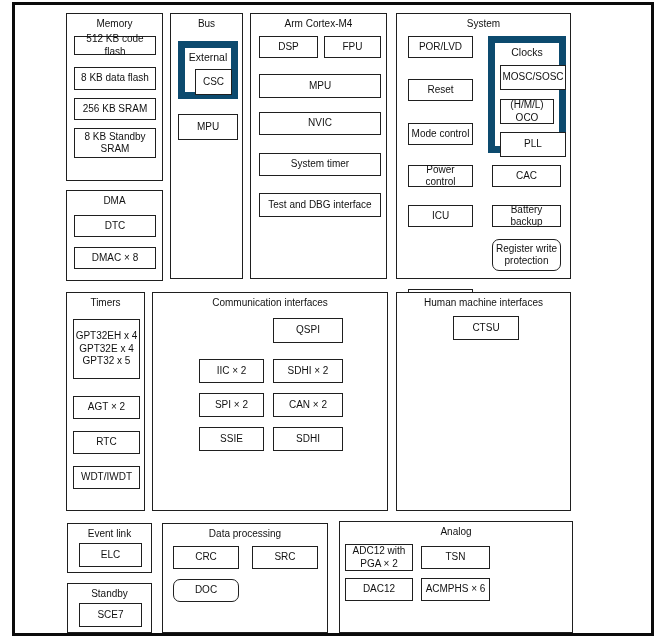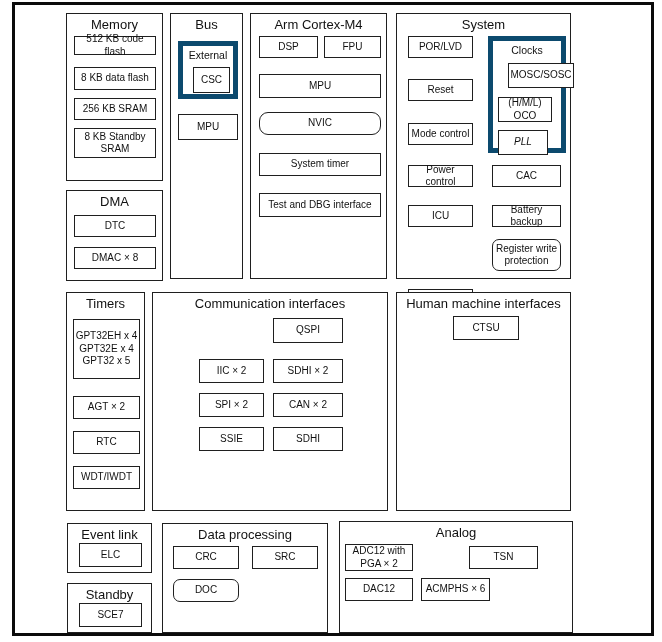--- a/index.html
+++ b/index.html
@@ -9,29 +9,29 @@
   }
   .frame{
     position:absolute;left:12px;top:2px;width:642px;height:634px;
     border:3px solid #0a0a0a;box-sizing:border-box;background:#ffffff;
   }
   .block{
     position:absolute;border:1px solid #1f1f1f;background:#ffffff;box-sizing:border-box;
   }
   .btitle{
     position:absolute;top:4px;left:0;right:0;text-align:center;
-    font-size:13px;line-height:1.1;color:#111;
+    font-size:10px;line-height:1.1;color:#111;
   }
   .box{
     position:absolute;border:1px solid #1f1f1f;background:#ffffff;box-sizing:border-box;
     display:flex;align-items:center;justify-content:center;text-align:center;
     font-size:10px;line-height:1.25;white-space:pre-line;color:#111;padding:0 1px;
   }
   .box-toplabel{
-    position:absolute;border:5px solid #0c4a6e;background:#ffffff;box-sizing:border-box;
+    position:absolute;border:7px solid #0c4a6e;background:#ffffff;box-sizing:border-box;
     font-size:10px;text-align:center;color:#111;
   }
   .toplabel{position:absolute;top:3px;left:0;right:0;text-align:center;font-size:10.5px;}
 </style>
 </head>
 <body>
 
 <div class="canvas">
   <div class="frame"></div>
 
@@ -57,38 +57,38 @@
       <div class="box" style="left:10px;top:21px;width:37px;height:26px;">CSC</div>
     </div>
     <div class="box" style="left:7px;top:100px;width:60px;height:26px;">MPU</div>
   </div>
 
   <div class="block" style="left:250px;top:13px;width:137px;height:266px;">
     <div class="btitle">Arm Cortex-M4</div>
     <div class="box" style="left:8px;top:22px;width:59px;height:22px;">DSP</div>
     <div class="box" style="left:73px;top:22px;width:57px;height:22px;">FPU</div>
     <div class="box" style="left:8px;top:60px;width:122px;height:24px;">MPU</div>
-    <div class="box" style="left:8px;top:98px;width:122px;height:23px;border-radius:9px;">NVIC</div>
+    <div class="box" style="left:8px;top:98px;width:122px;height:23px;">NVIC</div>
     <div class="box" style="left:8px;top:139px;width:122px;height:23px;">System timer</div>
     <div class="box" style="left:8px;top:179px;width:122px;height:24px;">Test and DBG interface</div>
   </div>
 
   <div class="block" style="left:396px;top:13px;width:175px;height:266px;">
     <div class="btitle">System</div>
     <div class="box" style="left:11px;top:22px;width:65px;height:22px;">POR/LVD</div>
     <div class="box" style="left:11px;top:65px;width:65px;height:22px;">Reset</div>
     <div class="box" style="left:11px;top:109px;width:65px;height:22px;">Mode control</div>
     <div class="box" style="left:11px;top:151px;width:65px;height:22px;">Power control</div>
     <div class="box" style="left:11px;top:191px;width:65px;height:22px;">ICU</div>
     <div class="box" style="left:11px;top:231px;width:65px;height:22px;margin-top:44px;">KINT</div>
     <div class="box-toplabel" style="left:91px;top:22px;width:78px;height:117px;">
       <div class="toplabel">Clocks</div>
-      <div class="box" style="left:15px;top:22px;width:66px;height:25px;">MOSC/SOSC</div>
+      <div class="box" style="left:5px;top:22px;width:66px;height:25px;">MOSC/SOSC</div>
       <div class="box" style="left:5px;top:56px;width:54px;height:25px;">(H/M/L) OCO</div>
-      <div class="box" style="left:5px;top:89px;width:50px;height:25px;font-style:italic;">PLL</div>
+      <div class="box" style="left:5px;top:89px;width:66px;height:25px;">PLL</div>
     </div>
     <div class="box" style="left:95px;top:151px;width:69px;height:22px;">CAC</div>
     <div class="box" style="left:95px;top:191px;width:69px;height:22px;">Battery backup</div>
     <div class="box" style="left:95px;top:225px;width:69px;height:32px;border-radius:7px;">Register write
 protection</div>
   </div>
 
   <div class="block" style="left:66px;top:292px;width:79px;height:219px;">
     <div class="btitle">Timers</div>
     <div class="box" style="left:6px;top:26px;width:67px;height:60px;">GPT32EH x 4
@@ -129,17 +129,17 @@
     <div class="btitle">Data processing</div>
     <div class="box" style="left:10px;top:22px;width:66px;height:23px;">CRC</div>
     <div class="box" style="left:89px;top:22px;width:66px;height:23px;">SRC</div>
     <div class="box" style="left:10px;top:55px;width:66px;height:23px;border-radius:7px;">DOC</div>
   </div>
 
   <div class="block" style="left:339px;top:521px;width:234px;height:112px;">
     <div class="btitle">Analog</div>
     <div class="box" style="left:5px;top:22px;width:68px;height:27px;">ADC12 with
 PGA × 2</div>
-    <div class="box" style="left:81px;top:24px;width:69px;height:23px;margin-left:48px;">TSN</div>
+    <div class="box" style="left:81px;top:24px;width:69px;height:23px;">TSN</div>
     <div class="box" style="left:5px;top:56px;width:68px;height:23px;">DAC12</div>
     <div class="box" style="left:81px;top:56px;width:69px;height:23px;">ACMPHS × 6</div>
   </div>
 </div>
 
 </body></html>

